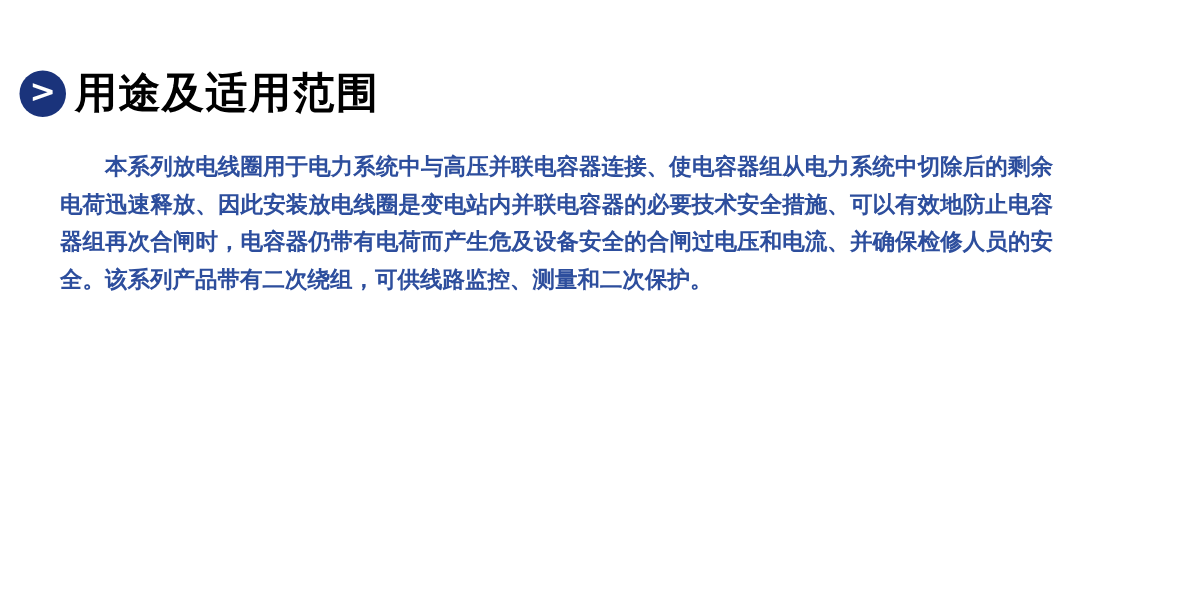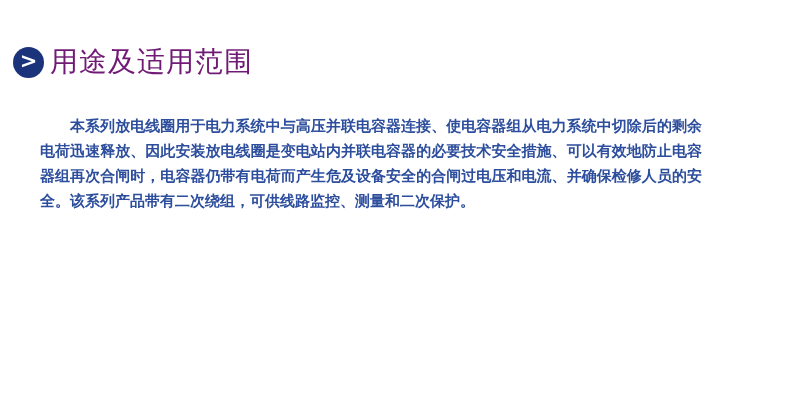--- a/index.html
+++ b/index.html
@@ -32,29 +32,29 @@
     display: flex;
     align-items: center;
     justify-content: center;
     font-size: 21px;
     font-weight: 900;
     line-height: 1;
     padding-bottom: 2px;
     box-sizing: border-box;
   }
   .section-title {
-    color: #701a75;
+    color: #000000;
     font-size: 28px;
-    font-weight: normal;
+    font-weight: bold;
     letter-spacing: 1px;
     white-space: nowrap;
   }
   .body-text {
     position: absolute;
-    top: 114px;
+    top: 99px;
     left: 40px;
     width: 662px;
     color: #2d4e9d;
     font-size: 15px;
     line-height: 25px;
     font-weight: bold;
     text-align: justify;
   }
   .body-text p {
     margin: 0;

